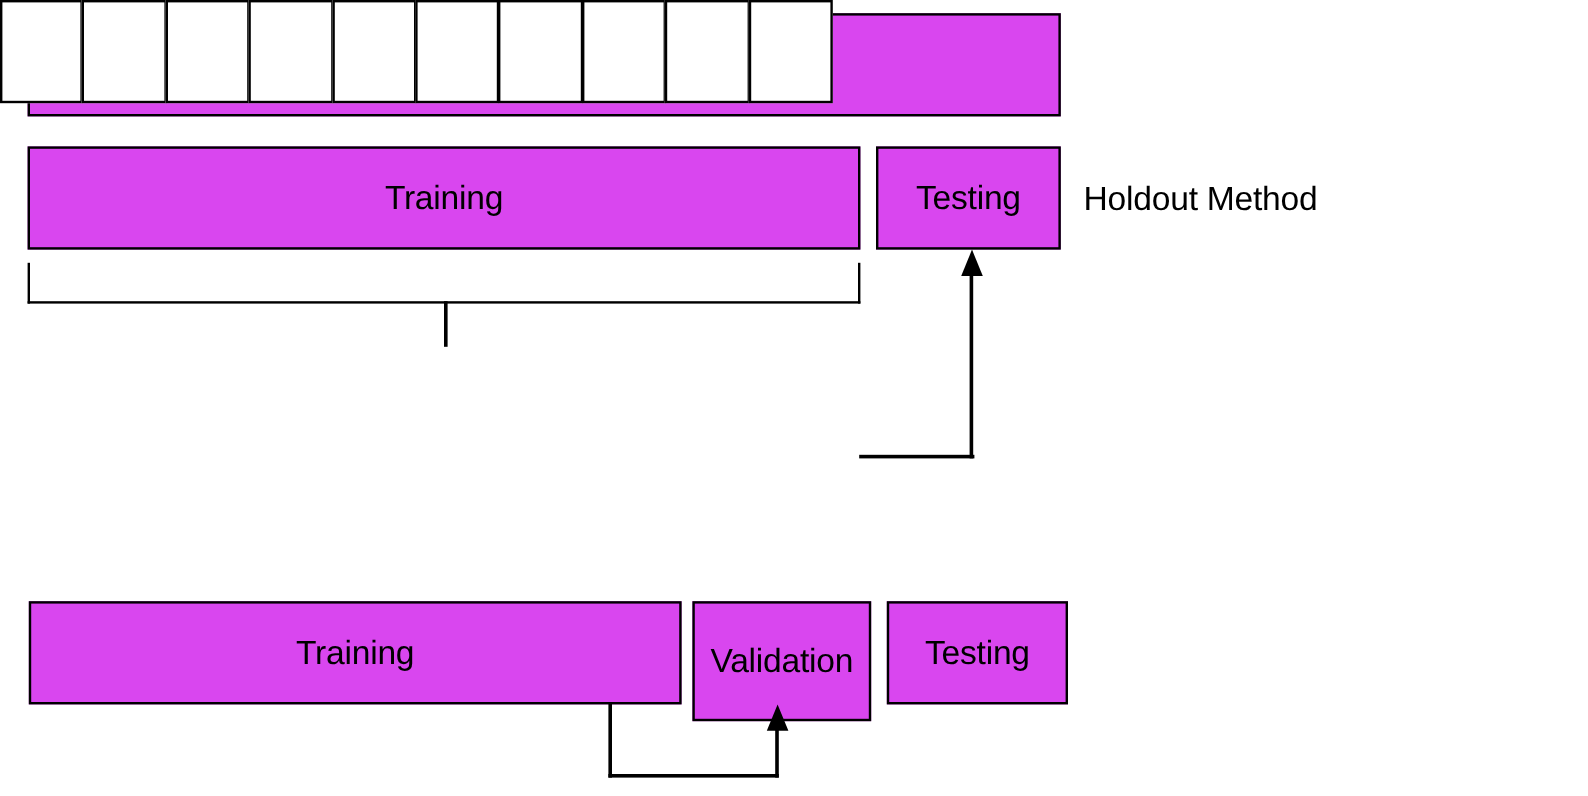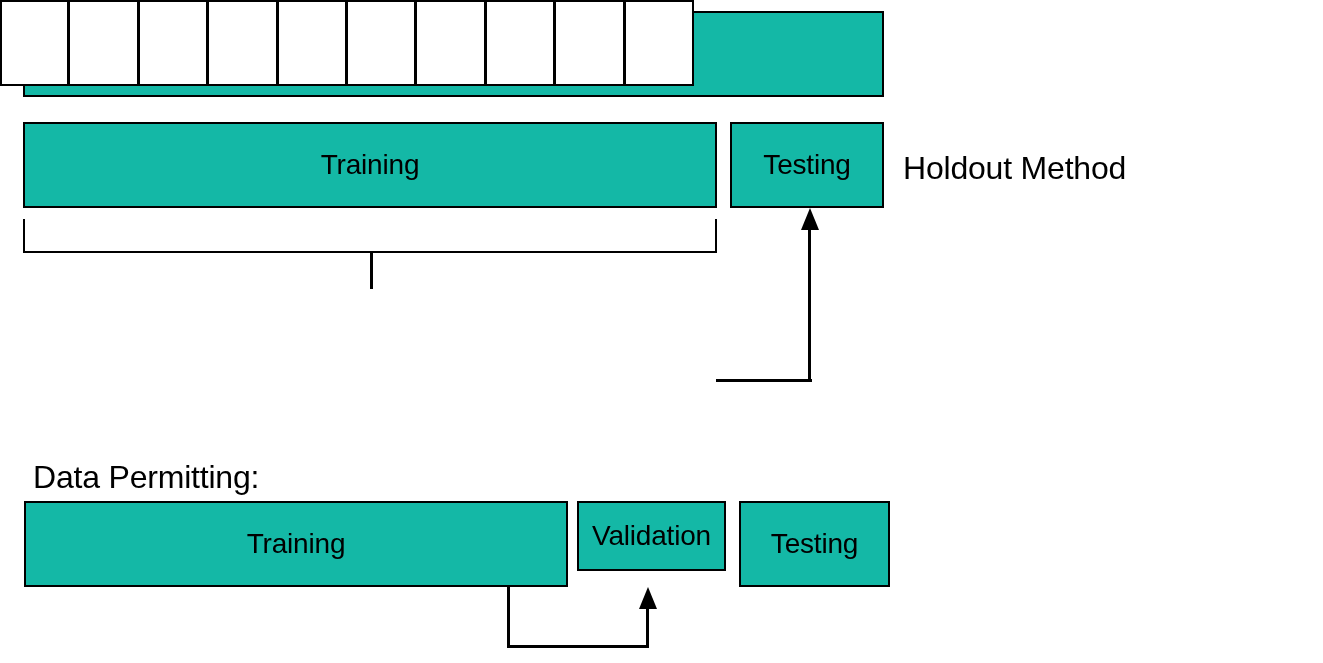--- a/index.html
+++ b/index.html
@@ -15,32 +15,32 @@
     position: relative;
     width: 1323px;
     height: 663px;
     background: #ffffff;
     overflow: hidden;
   }
   .box {
     position: absolute;
     box-sizing: border-box;
     border: 2px solid #000000;
-    background: #14b8a6;
+    background: #d946ef;
     display: flex;
     align-items: center;
     justify-content: center;
     font-size: 28px;
     line-height: 1;
     letter-spacing: -0.2px;
     white-space: nowrap;
   }
   .label {
     position: absolute;
-    font-size: 32px;
+    font-size: 28px;
     line-height: 1;
     white-space: nowrap;
     letter-spacing: -0.2px;
   }
   .cell {
     position: absolute;
     box-sizing: border-box;
     border: 2px solid #000000;
     background: #ffffff;
   }
@@ -76,21 +76,21 @@
   #cv-droplink        { left: 370px; top: 251px; height: 38px; }
   #label-cross-val    { left: 258px; top: 296px; }
   #cv-strip           { left: 23px;  top: 331px; width: 694px; height: 86px; }
 
   #cv-to-test-h       { left: 716px; top: 379px; width: 96px; }
   #cv-to-test-v       { left: 808px; top: 228px; height: 154px; }
   #arrow-test-head    { left: 801px; top: 208px; }
 
   #label-data-perm    { left: 33px;  top: 461px; }
   #box-training-bot   { left: 24px;  top: 501px; width: 544px; height: 86px; }
-  #box-validation     { left: 577px; top: 501px; width: 149px; height: 70px; }
+  #box-validation     { left: 577px; top: 501px; width: 149px; height: 100px; }
   #box-testing-bot    { left: 739px; top: 501px; width: 151px; height: 86px; }
   #label-tvt          { left: 912px; top: 530px; }
 
   #train-to-val-v1    { left: 507px; top: 586px; height: 62px; }
   #train-to-val-h     { left: 507px; top: 645px; width: 142px; }
   #train-to-val-v2    { left: 646px; top: 607px; height: 41px; }
   #arrow-val-head     { left: 639px; top: 587px; }
 </style>
 </head>
 <body>
@@ -122,21 +122,20 @@
       <div class="cell" style="left: 554.2px; top: 0px; width: 70.4px; height: 86px;"></div>
       <div class="cell" style="left: 623.6px; top: 0px; width: 70.4px; height: 86px;"></div>
     </div>
 
   <div class="line-h" id="cv-to-test-h"></div>
   <div class="line-v" id="cv-to-test-v"></div>
   <svg class="arrowhead" id="arrow-test-head" width="18" height="22">
     <polygon points="9,0 18,22 0,22" fill="#000000"></polygon>
   </svg>
 
-  <div class="label" id="label-data-perm">Data Permitting:</div>
 
   <div class="box" id="box-training-bot">Training</div>
 
   <div class="box" id="box-validation">Validation</div>
 
   <div class="box" id="box-testing-bot">Testing</div>
 
 
   <div class="line-v" id="train-to-val-v1"></div>
   <div class="line-h" id="train-to-val-h"></div>

